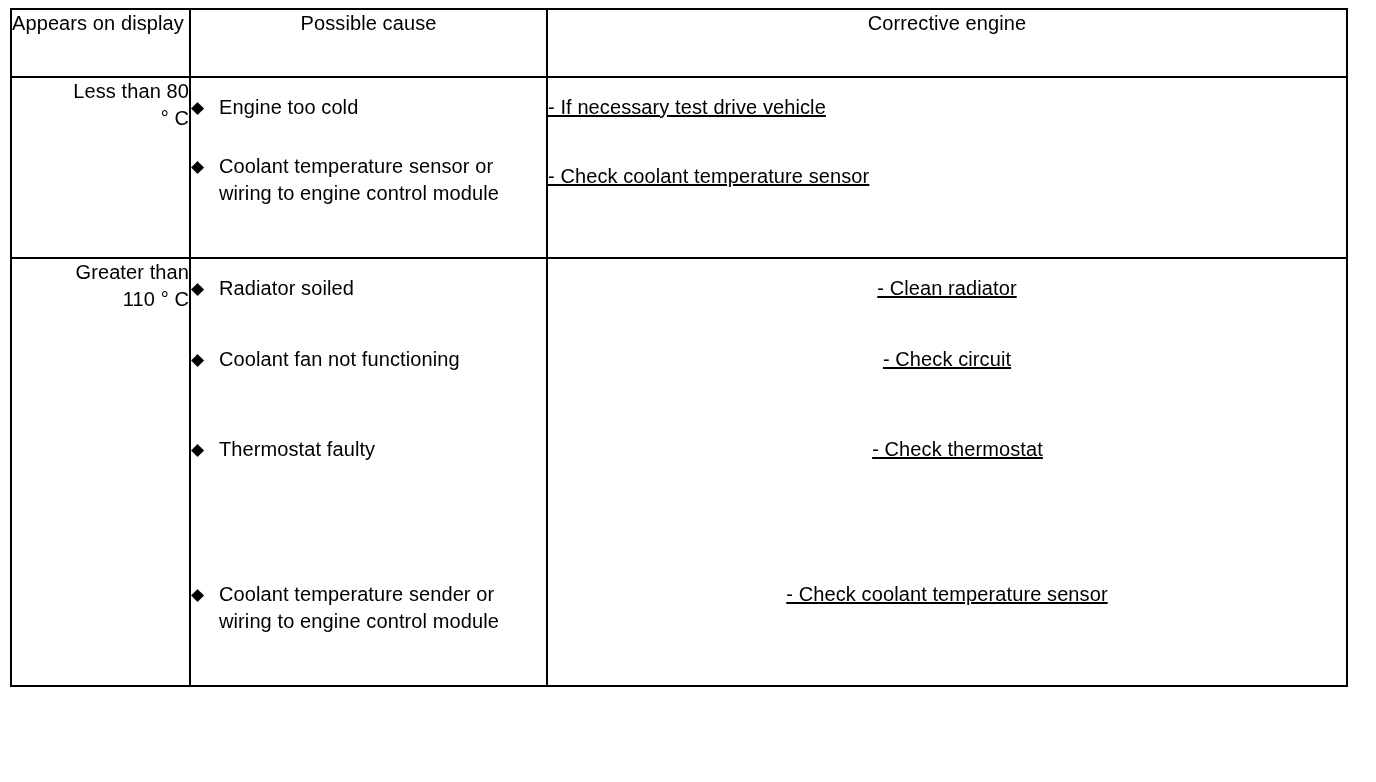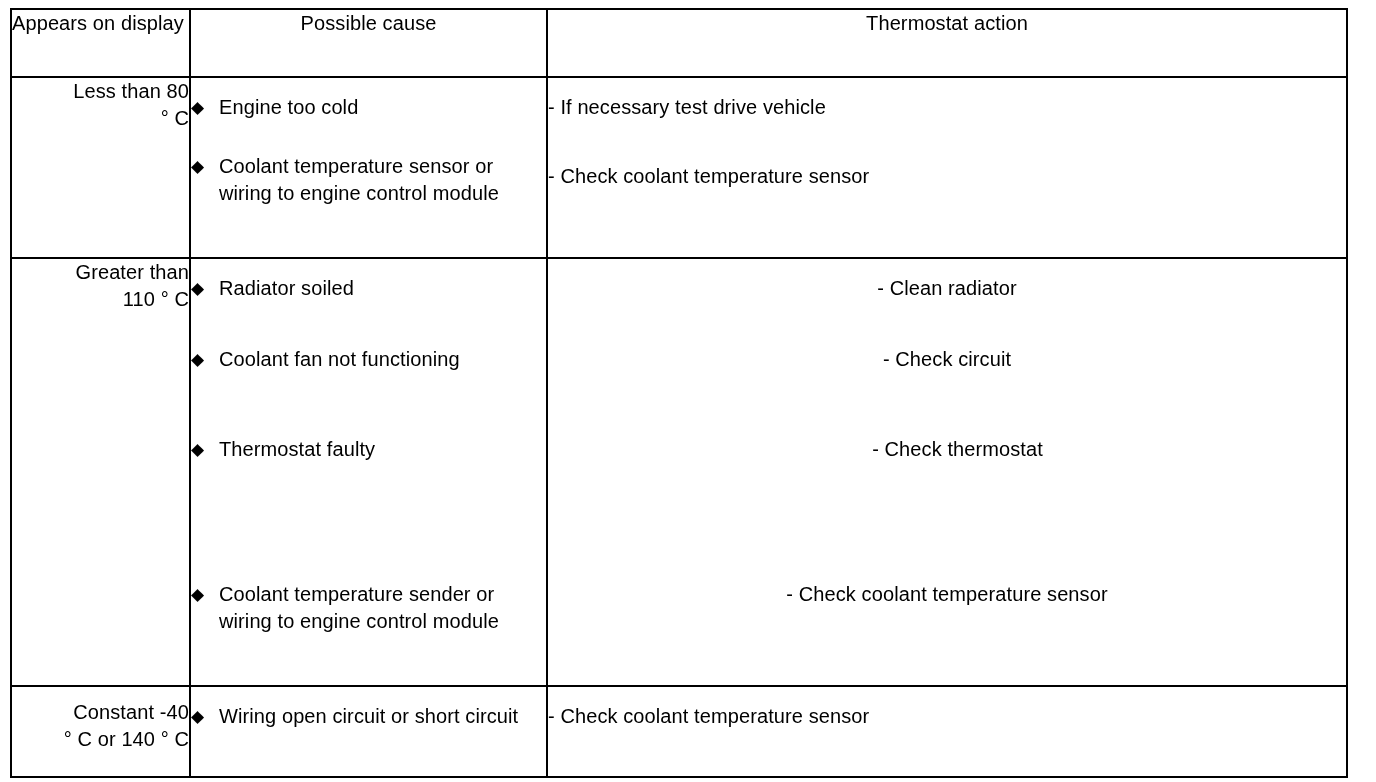--- a/index.html
+++ b/index.html
@@ -92,20 +92,21 @@
     font-size: 17px;
     line-height: 1.60;
   }
   .cause-item .ctext { display: block; }
 
   
   .action-cell {
     padding: 0 8px 0 16px;
     font-size: 20px;
     letter-spacing: 0.1px;
+    text-decoration: underline;
   }
   .action-item {
     line-height: 1.36;
     white-space: nowrap;
   }
 
   
   .r1 .cause-cell   { height: 179px; }
   .r1 .display-cell { height: 179px; }
   .r1 .action-cell  { height: 179px; }
@@ -143,21 +144,21 @@
     <colgroup>
       <col class="col-display">
       <col class="col-cause">
       <col class="col-action">
     </colgroup>
 
     <thead>
       <tr>
         <th class="hdr-cell hdr-left">Appears on display</th>
         <th class="hdr-cell hdr-center">Possible cause</th>
-        <th class="hdr-cell hdr-center">Thermostat action</th>
+        <th class="hdr-cell hdr-center">Corrective engine</th>
       </tr>
     </thead>
 
     <tbody>
 
       <tr class="r1">
         <td class="display-cell">
           <span class="dline">Less than 80</span>
           <span class="dline">° C</span>
         </td>
@@ -205,34 +206,17 @@
         </td>
 
         <td class="action-cell">
           <div class="action-item a0">- Clean radiator</div>
           <div class="action-item a1">- Check circuit</div>
           <div class="action-item a2">- Check thermostat</div>
           <div class="action-item a3">- Check coolant temperature sensor</div>
         </td>
       </tr>
 
-      <tr class="r3">
-        <td class="display-cell">
-          <span class="dline">Constant -40</span>
-          <span class="dline">° C or 140 ° C</span>
-        </td>
-
-        <td class="cause-cell">
-          <div class="cause-item i0">
-            <span class="bullet">◆</span>
-            <span class="ctext">Wiring open circuit or short circuit</span>
-          </div>
-        </td>
-
-        <td class="action-cell">
-          <div class="action-item a0">- Check coolant temperature sensor</div>
-        </td>
-      </tr>
 
     </tbody>
   </table>
 
 </div>
 
 </body></html>

